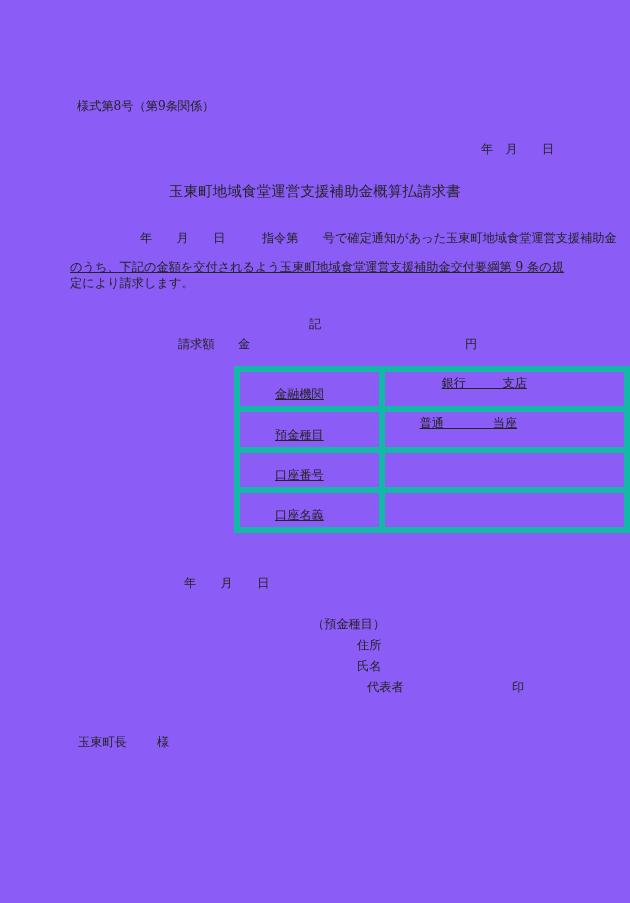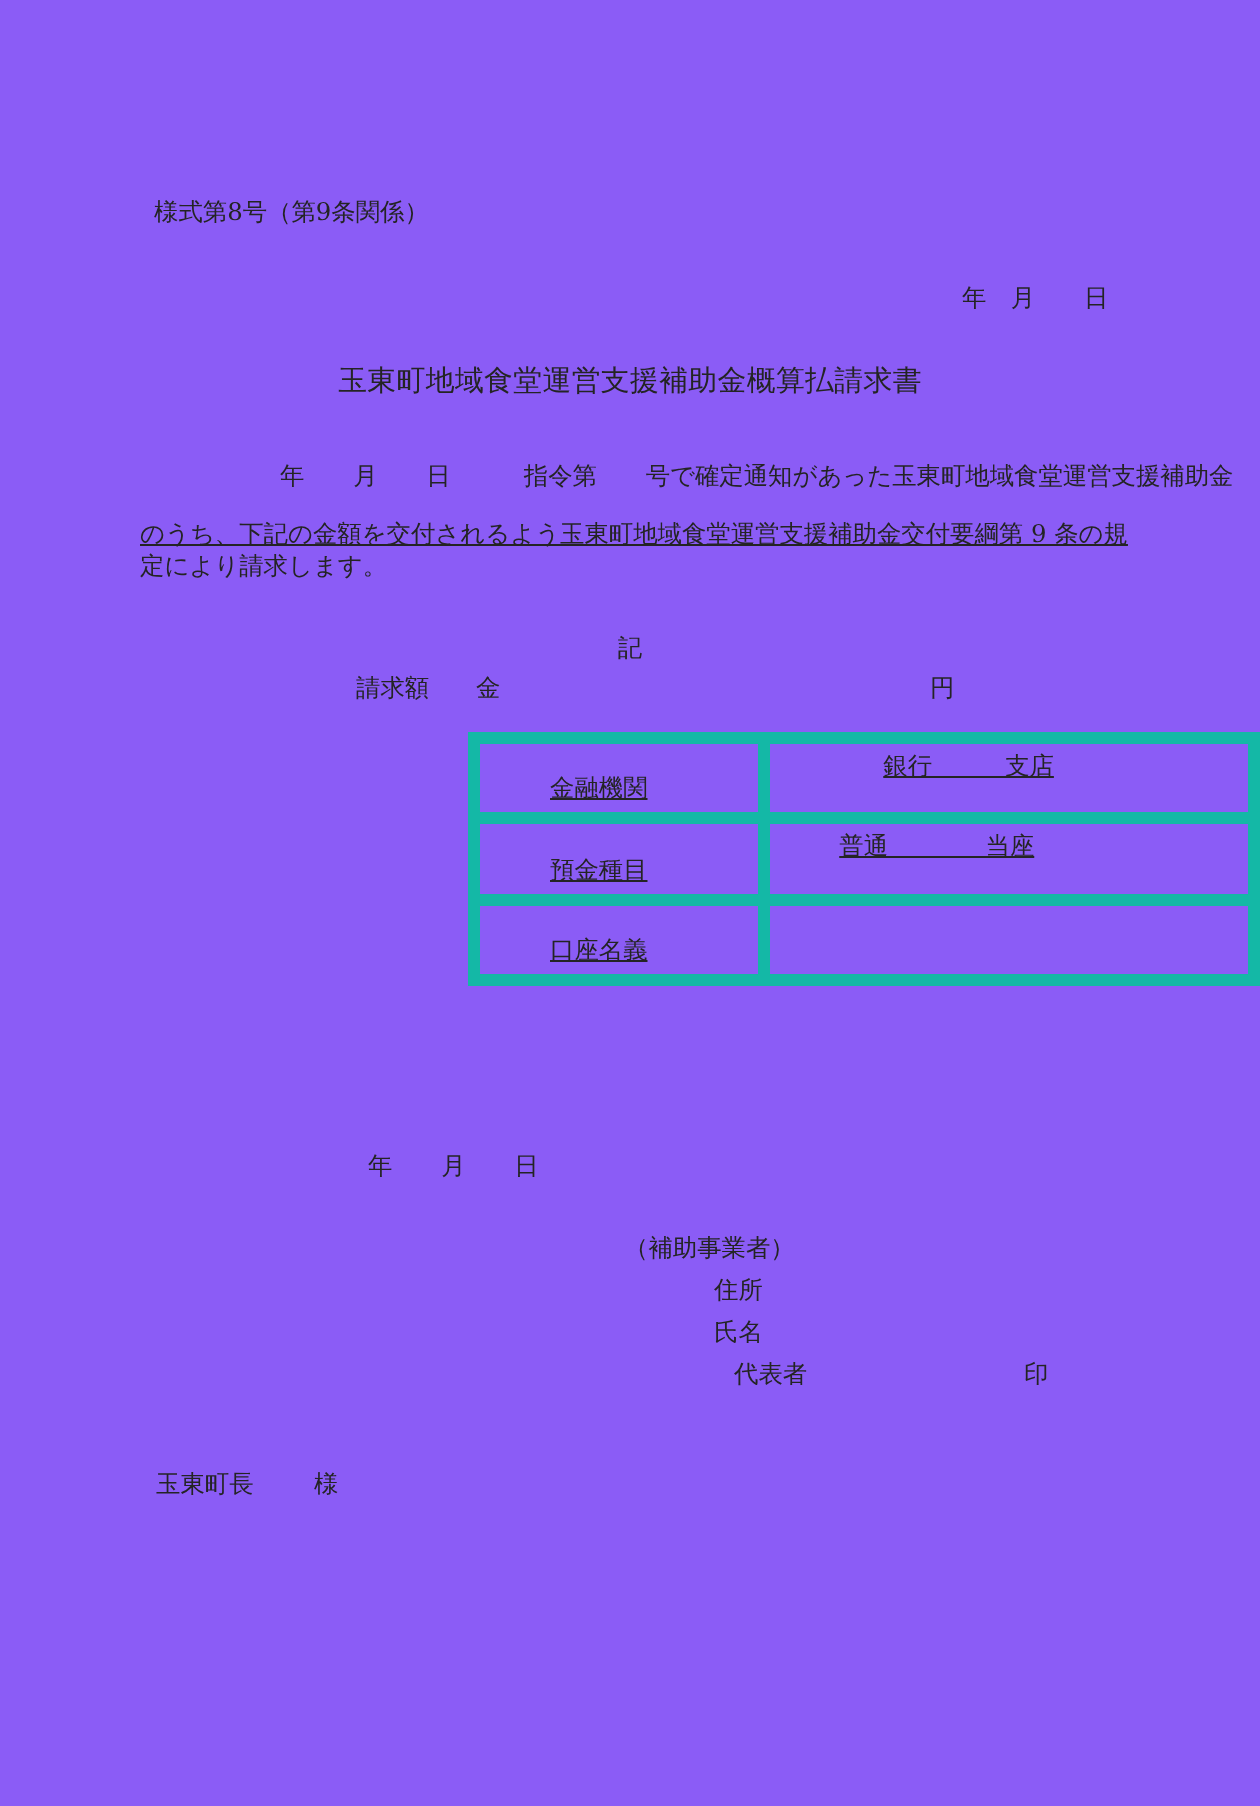--- a/index.html
+++ b/index.html
@@ -104,29 +104,33 @@
     <tbody>
       <tr class="row-h1">
         <td class="cell-label">金融機関</td>
         <td class="cell-value">銀行　　　支店</td>
       </tr>
       <tr class="row-h2 row-2">
         <td class="cell-label">預金種目</td>
         <td class="cell-value">普通　　　　当座</td>
       </tr>
       <tr class="row-h1">
+        <td class="cell-label">口座番号</td>
+        <td class="cell-value"></td>
+      </tr>
+      <tr class="row-h1">
         <td class="cell-label">口座名義</td>
         <td class="cell-value"></td>
       </tr>
     </tbody>
   </table>
 
   <div class="abs date-bottom">年　　月　　日</div>
 
-  <div class="abs sig-heading">（補助事業者）</div>
+  <div class="abs sig-heading">（預金種目）</div>
   <div class="abs sig-address">住所</div>
   <div class="abs sig-name">氏名</div>
   <div class="abs sig-rep">代表者</div>
   <div class="abs sig-seal">印</div>
 
   <div class="abs addr-name">玉東町長</div>
   <div class="abs addr-honor">様</div>
 
 </div>
 

